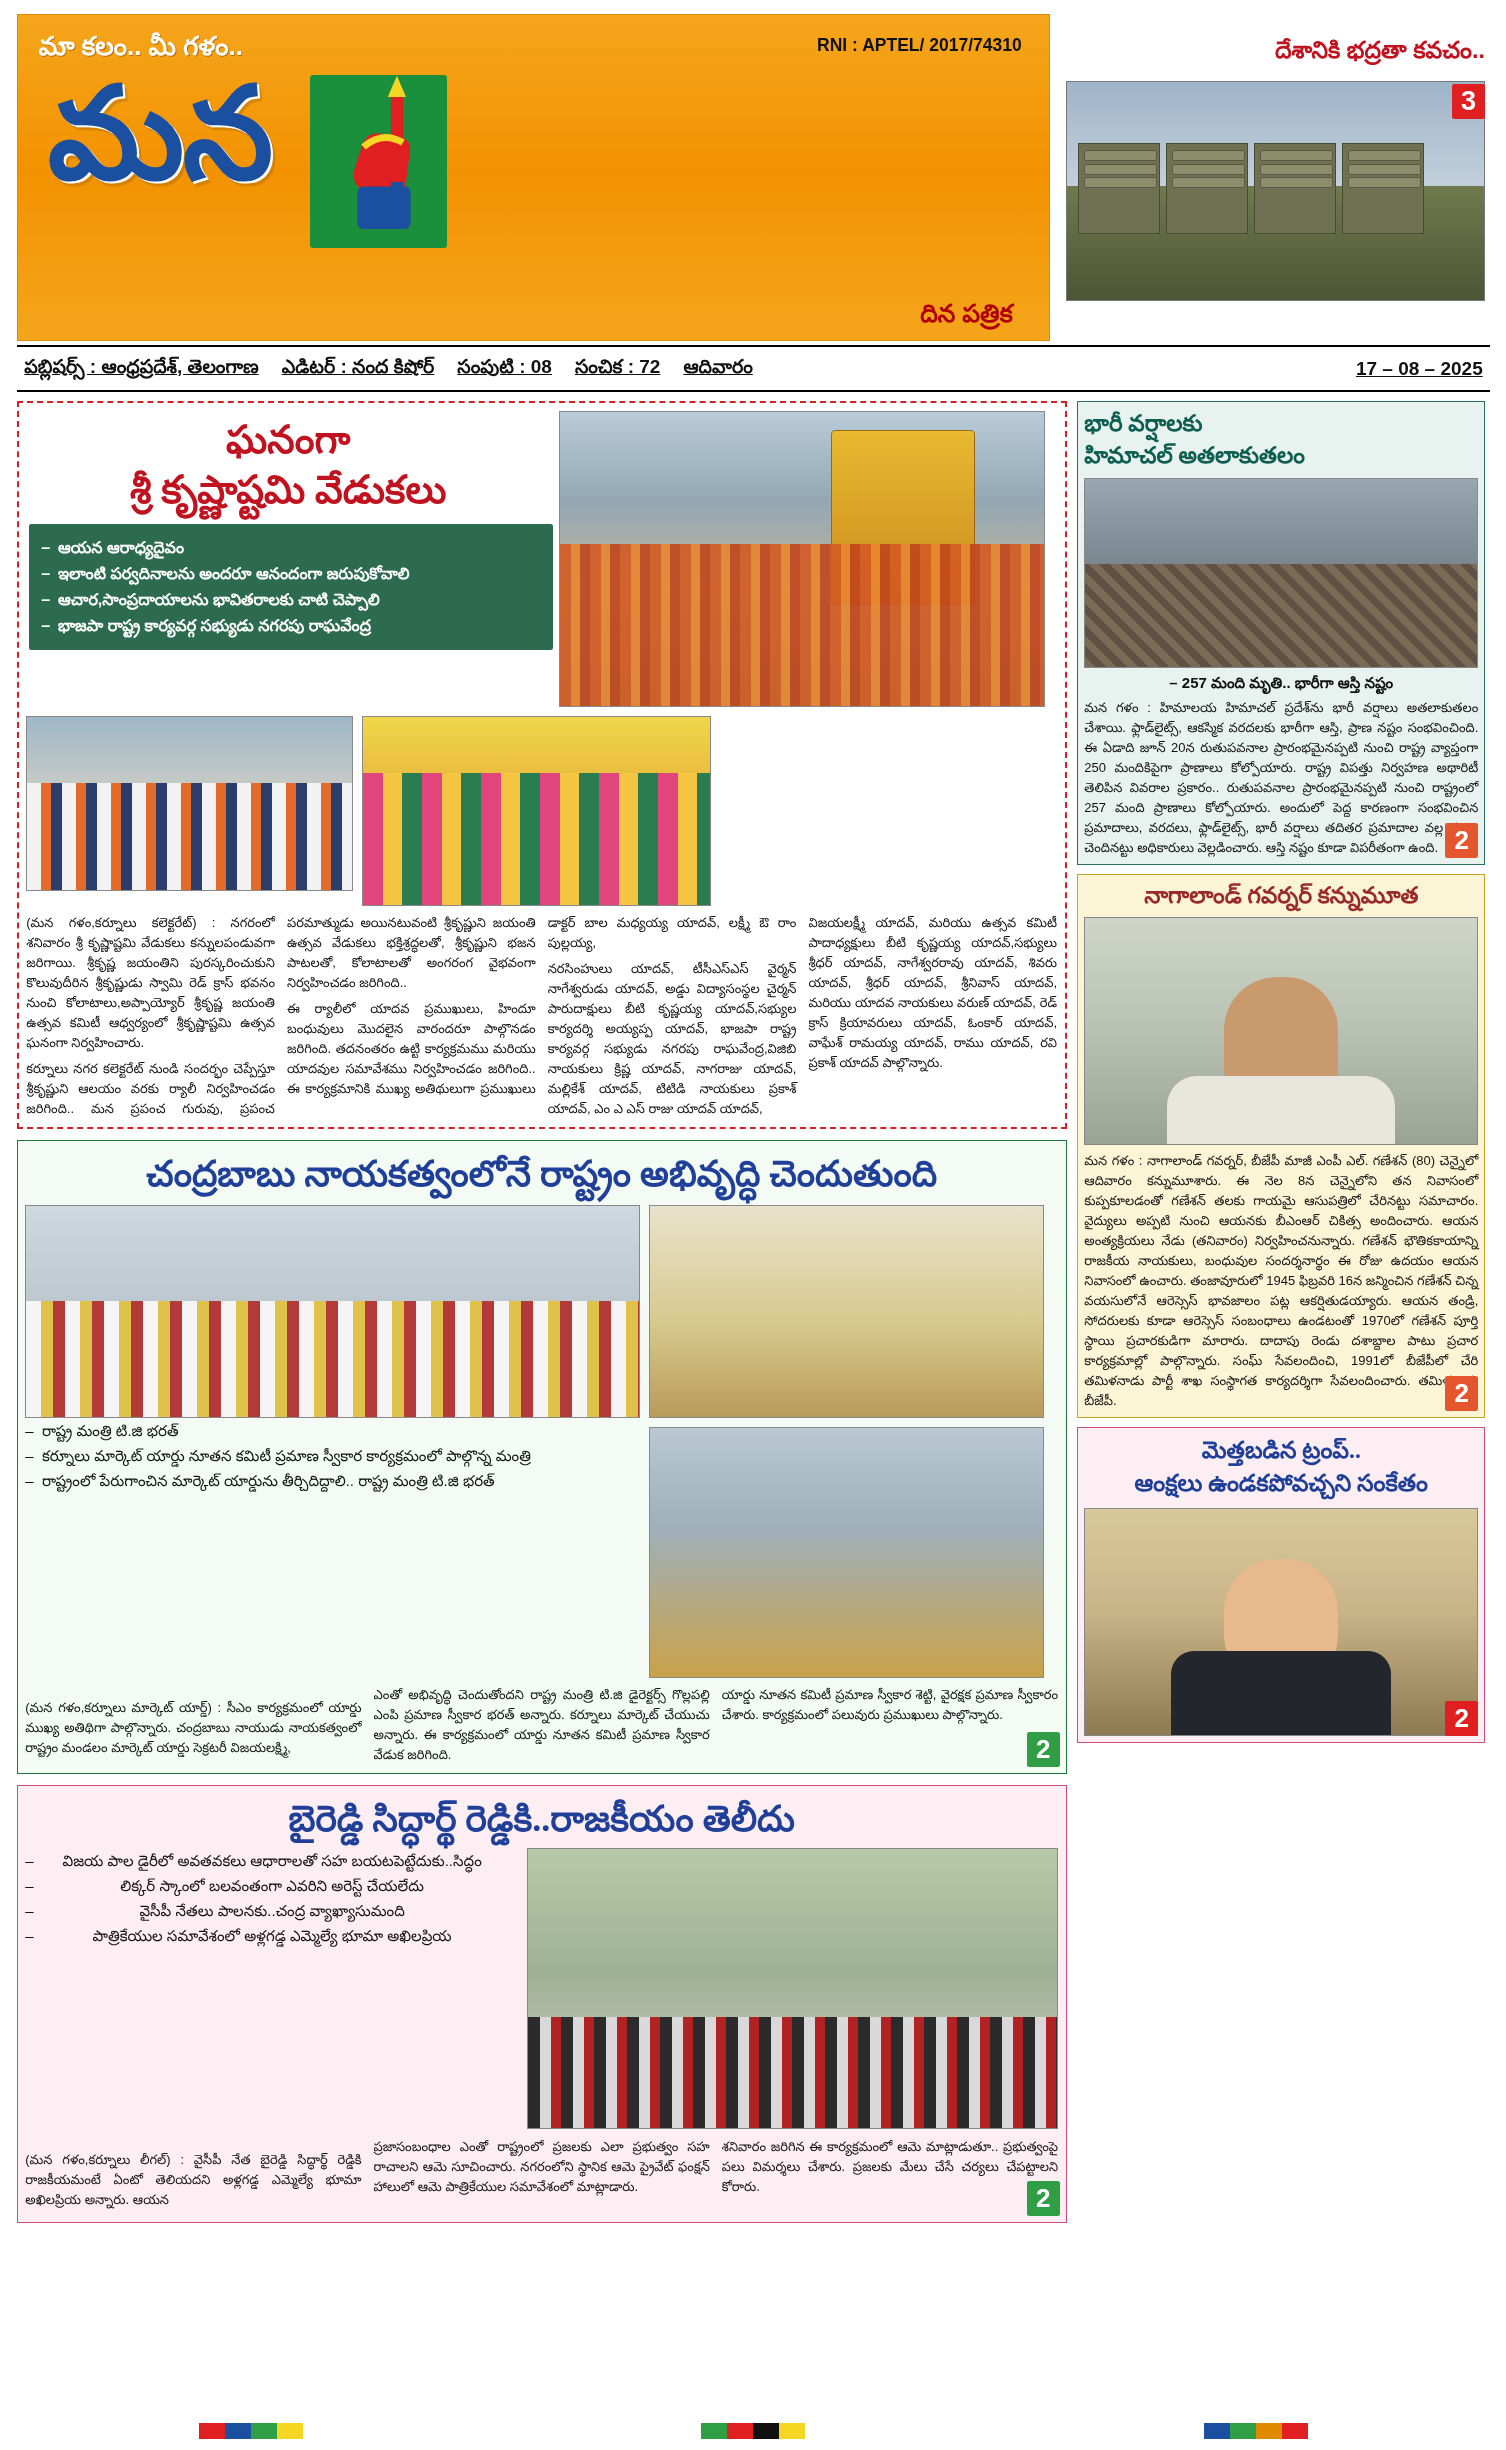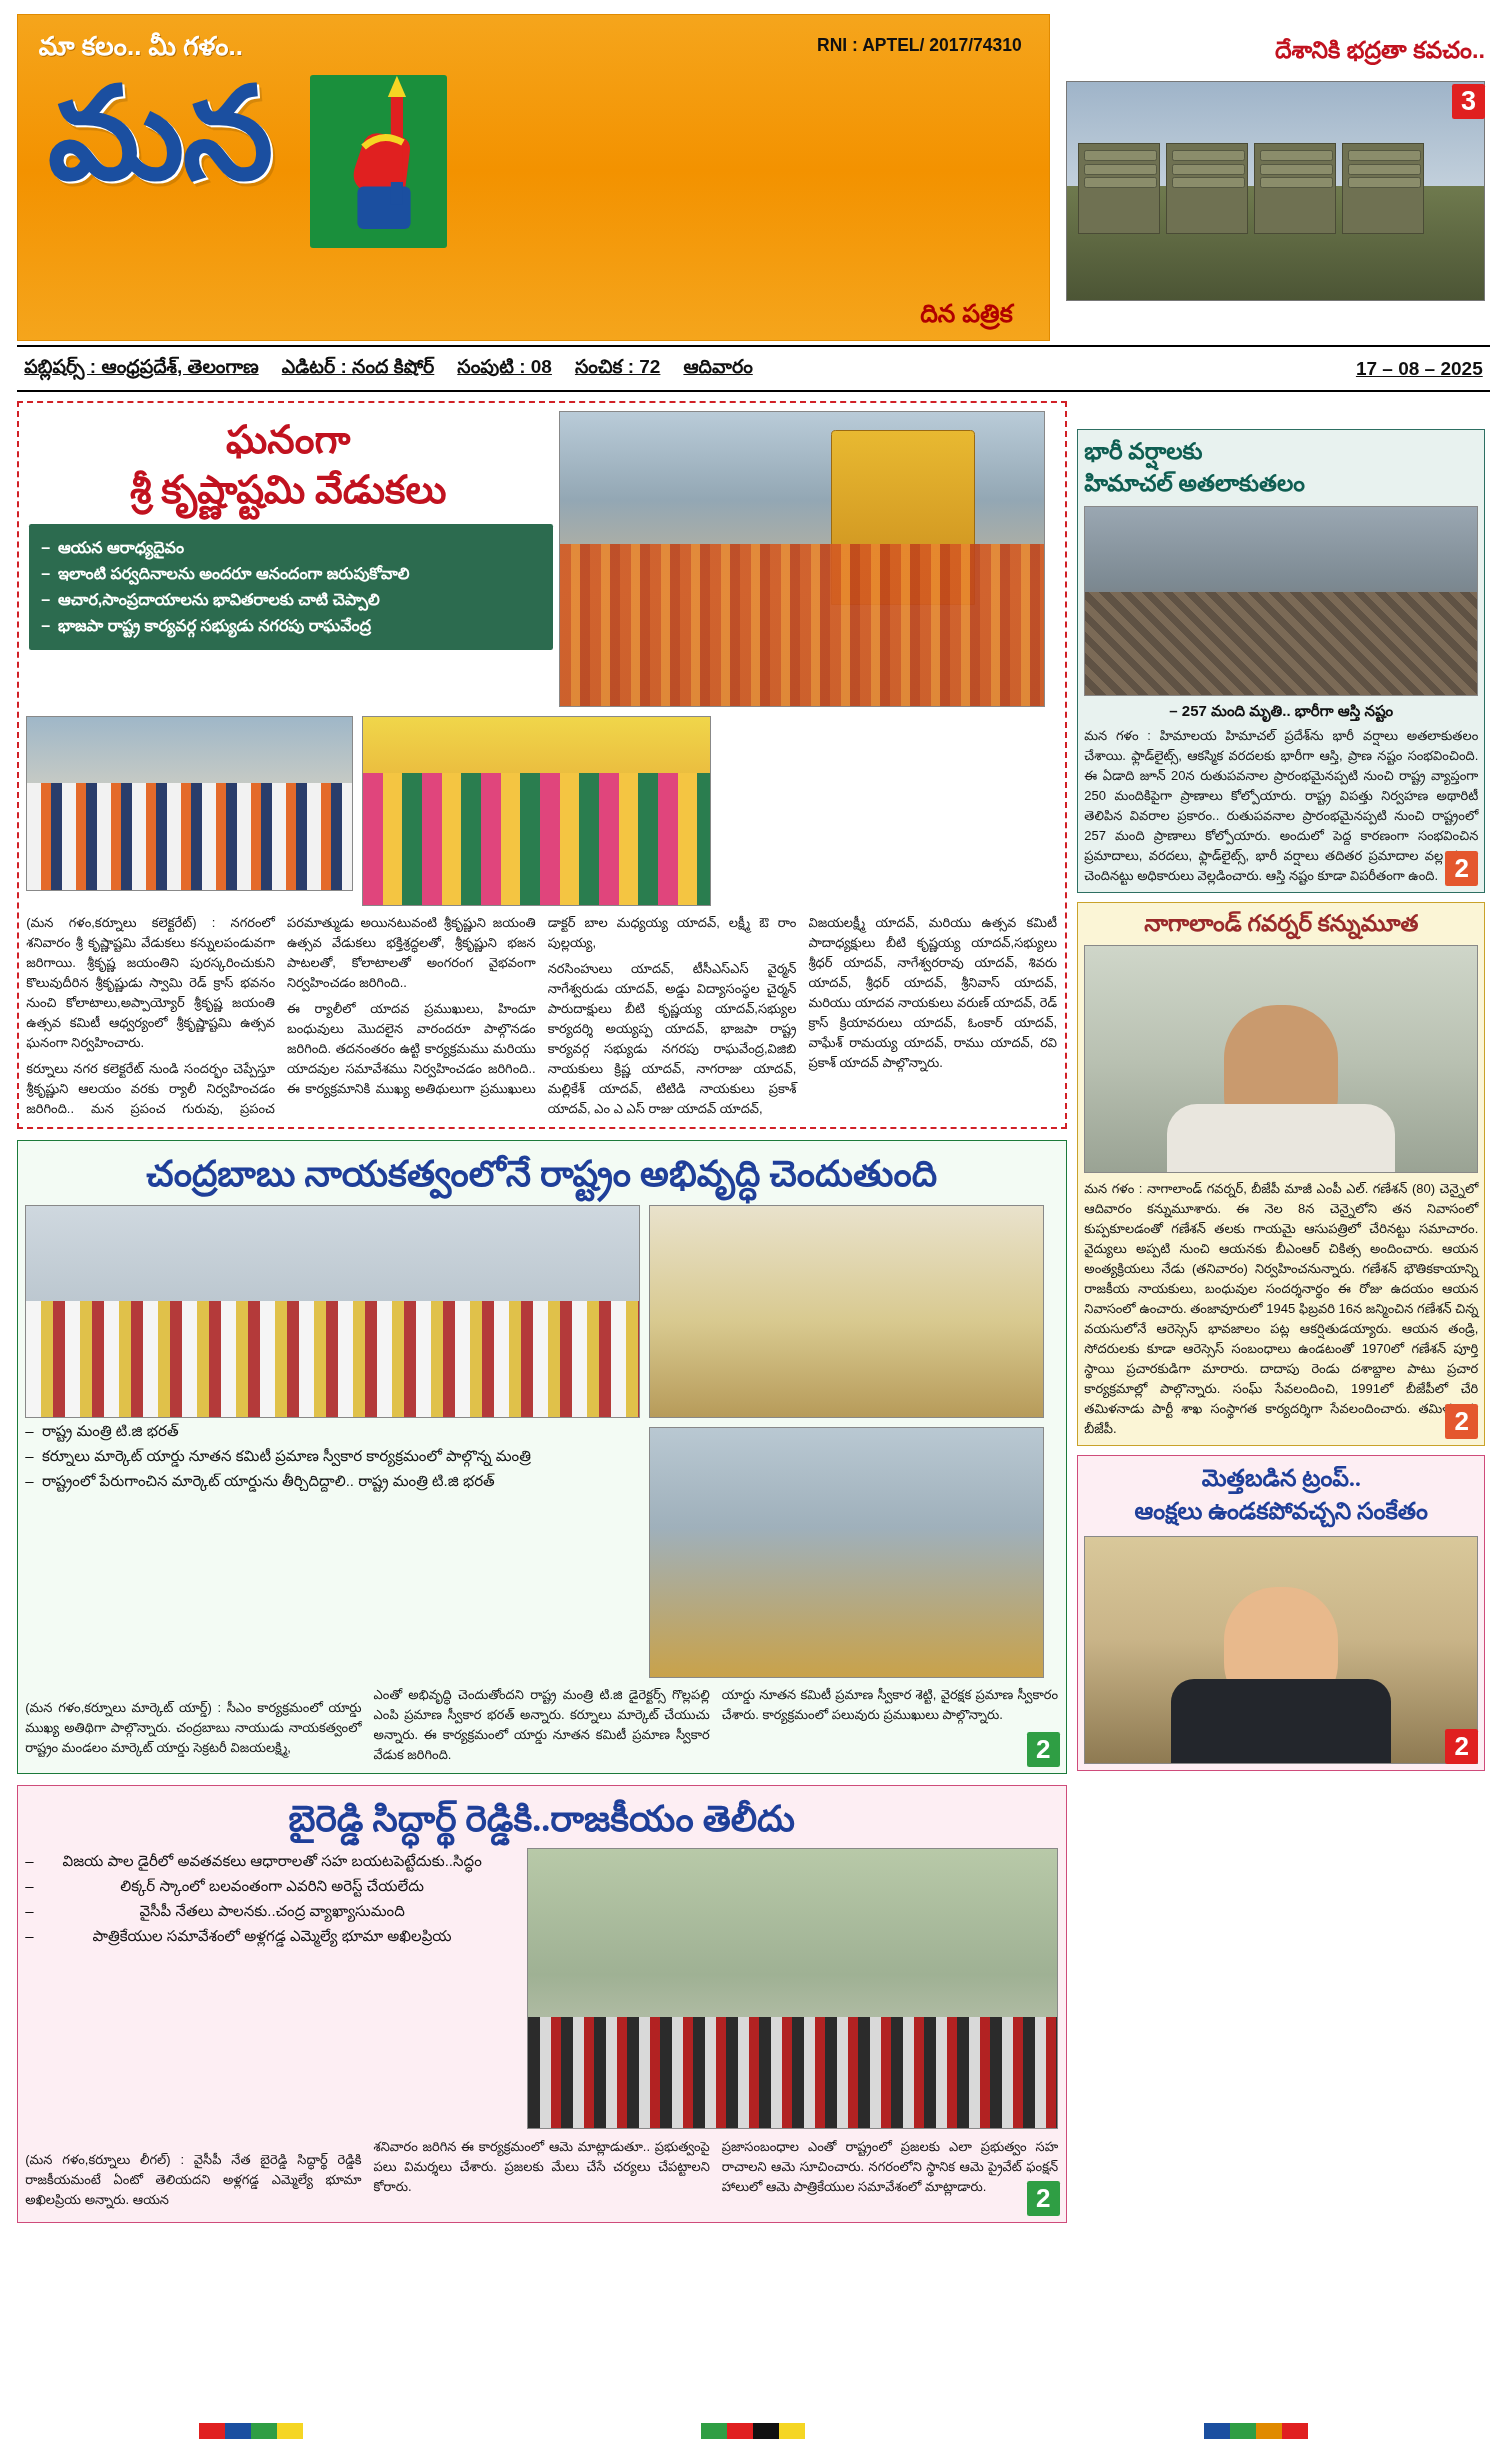--- a/index.html
+++ b/index.html
@@ -75,21 +75,21 @@
     height:47px; border-top:2.3px solid #000; border-bottom:2.3px solid #000;
     display:flex; align-items:center; font-size:19px; font-weight:bold;
     margin-top:4.6px; padding:0 7.6px; gap:23px;text-decoration:underline;
   }
   .infobar span { white-space:nowrap; }
   .infobar .sp { flex:1; }
 
   
   .grid { display:flex; gap:10.6px; margin-top:9px; }
   .col-left { width:1050px; }
-  .col-right { width:408px;margin-top:28px; }
+  .col-right { width:408px; }
 
   
   .lead-box {
     border:2.3px dashed #d12026; padding:7.6px; background:#fff;
     position:relative;
   }
   .lead-head {
     width:524px; min-height:129px; padding:4.6px 3px 0 3px;
   }
   .lead-head h1 {
@@ -342,22 +342,22 @@
               <li>వైసీపీ నేతలు పాలనకు..చంద్ర వ్యాఖ్యాసుమంది</li>
               <li>పాత్రికేయుల సమావేశంలో అళ్లగడ్డ ఎమ్మెల్యే భూమా అఖిలప్రియ</li>
             </ul>
           </div>
           <div class="pink-photo">
               <div class="mics"></div>
             </div>
         </div>
         <div class="pink-body">
           <p>(మన గళం,కర్నూలు లీగల్) : వైసీపీ నేత బైరెడ్డి సిద్ధార్థ్ రెడ్డికి రాజకీయమంటే ఏంటో తెలియదని అళ్లగడ్డ ఎమ్మెల్యే భూమా అఖిలప్రియ అన్నారు. ఆయన</p>
+          <p>ప్రజాసంబంధాల ఎంతో రాష్ట్రంలో ప్రజలకు ఎలా ప్రభుత్వం సహ రాచాలని ఆమె సూచించారు. నగరంలోని స్థానిక ఆమె ప్రైవేట్ ఫంక్షన్ హాలులో ఆమె పాత్రికేయుల సమావేశంలో మాట్లాడారు.</p>
           <p>శనివారం జరిగిన ఈ కార్యక్రమంలో ఆమె మాట్లాడుతూ.. ప్రభుత్వంపై పలు విమర్శలు చేశారు. ప్రజలకు మేలు చేసే చర్యలు చేపట్టాలని కోరారు.</p>
-          <p>ప్రజాసంబంధాల ఎంతో రాష్ట్రంలో ప్రజలకు ఎలా ప్రభుత్వం సహ రాచాలని ఆమె సూచించారు. నగరంలోని స్థానిక ఆమె ప్రైవేట్ ఫంక్షన్ హాలులో ఆమె పాత్రికేయుల సమావేశంలో మాట్లాడారు.</p>
         </div>
         <div class="pg-badge green">2</div>
       </div>
 
     </div>
 
     <div class="col-right">
 
       <div class="r-box teal rel">
         <div class="r-head">భారీ వర్షాలకు</div>

